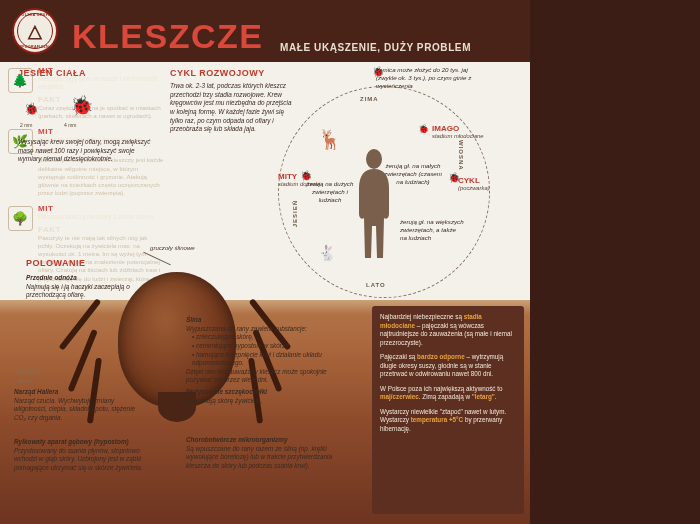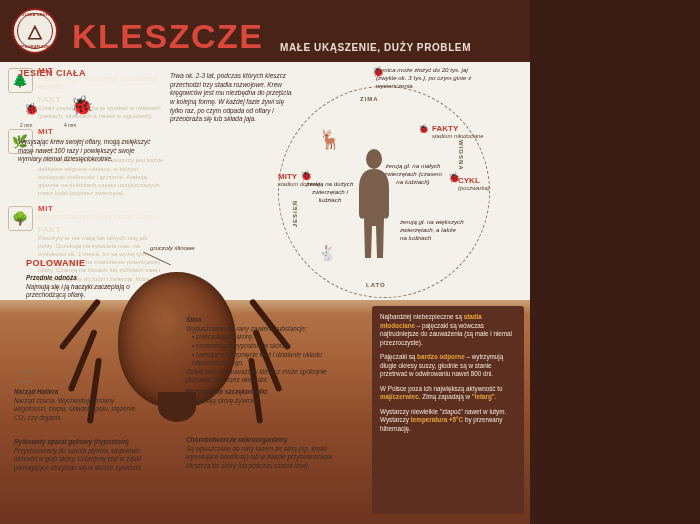--- a/index.html
+++ b/index.html
@@ -220,36 +220,37 @@
     <div style="position:relative;height:54px;margin-top:6px;">
       <span class="tick-ico" style="position:absolute;left:6px;top:18px;">🐞</span>
       <span style="position:absolute;left:2px;top:38px;font-size:5px;color:#5b4638;">2 mm</span>
       <span class="tick-ico" style="position:absolute;left:52px;top:10px;font-size:19px;">🐞</span>
       <span style="position:absolute;left:46px;top:38px;font-size:5px;color:#5b4638;">4 mm</span>
     </div>
     <div class="body-txt it">Wysysając krew swojej ofiary, mogą zwiększyć masę nawet 100 razy i powiększyć swoje wymiary niemal dziesięciokrotnie.</div>
   </div>
 
   <div class="sec" id="sec-cykl">
+    <div class="hdr">CYKL ROZWOJOWY</div>
     <div class="body-txt it" style="margin-top:4px;width:125px;">Trwa ok. 2-3 lat, podczas których kleszcz przechodzi trzy stadia rozwojowe. Krew kręgowców jest mu niezbędna do przejścia w kolejną formę. W każdej fazie żywi się tylko raz, po czym odpada od ofiary i przeobraża się lub składa jaja.</div>
   </div>
 
   <div class="circle"></div>
 
   <div class="circ-lbl" style="left:360px;top:96px;">ZIMA</div>
   <div class="circ-lbl" style="left:458px;top:140px;writing-mode:vertical-rl;">WIOSNA</div>
   <div class="circ-lbl" style="left:366px;top:282px;">LATO</div>
   <div class="circ-lbl" style="left:292px;top:200px;writing-mode:vertical-rl;transform:rotate(180deg);">JESIEŃ</div>
 
   <div class="cap" style="left:376px;top:66px;width:110px;">samica może złożyć do 20 tys. jaj (zwykle ok. 3 tys.), po czym ginie z wycieńczenia</div>
   <span style="position:absolute;left:372px;top:66px;color:#c0392b;font-size:10px;">🐞</span>
 
   <span style="position:absolute;left:418px;top:124px;color:#c0392b;font-size:9px;">🐞</span>
   <div class="stage" style="left:432px;top:124px;text-align:left;">
-    <div class="stage-name">FAKTY</div>
+    <div class="stage-name">IMAGO</div>
     <div class="stage-sub">stadium młodociane</div>
   </div>
   <div class="cap" style="left:382px;top:162px;width:62px;text-align:center;">żerują gł. na małych zwierzętach (czasem na ludziach)</div>
 
   <span style="position:absolute;left:448px;top:172px;color:#c0392b;font-size:10px;">🐞</span>
   <div class="stage" style="left:458px;top:176px;text-align:left;">
     <div class="stage-name">CYKL</div>
     <div class="stage-sub">(poczwarka)</div>
   </div>
   <div class="cap" style="left:400px;top:218px;width:64px;">żerują gł. na większych zwierzętach, a także na ludziach</div>

